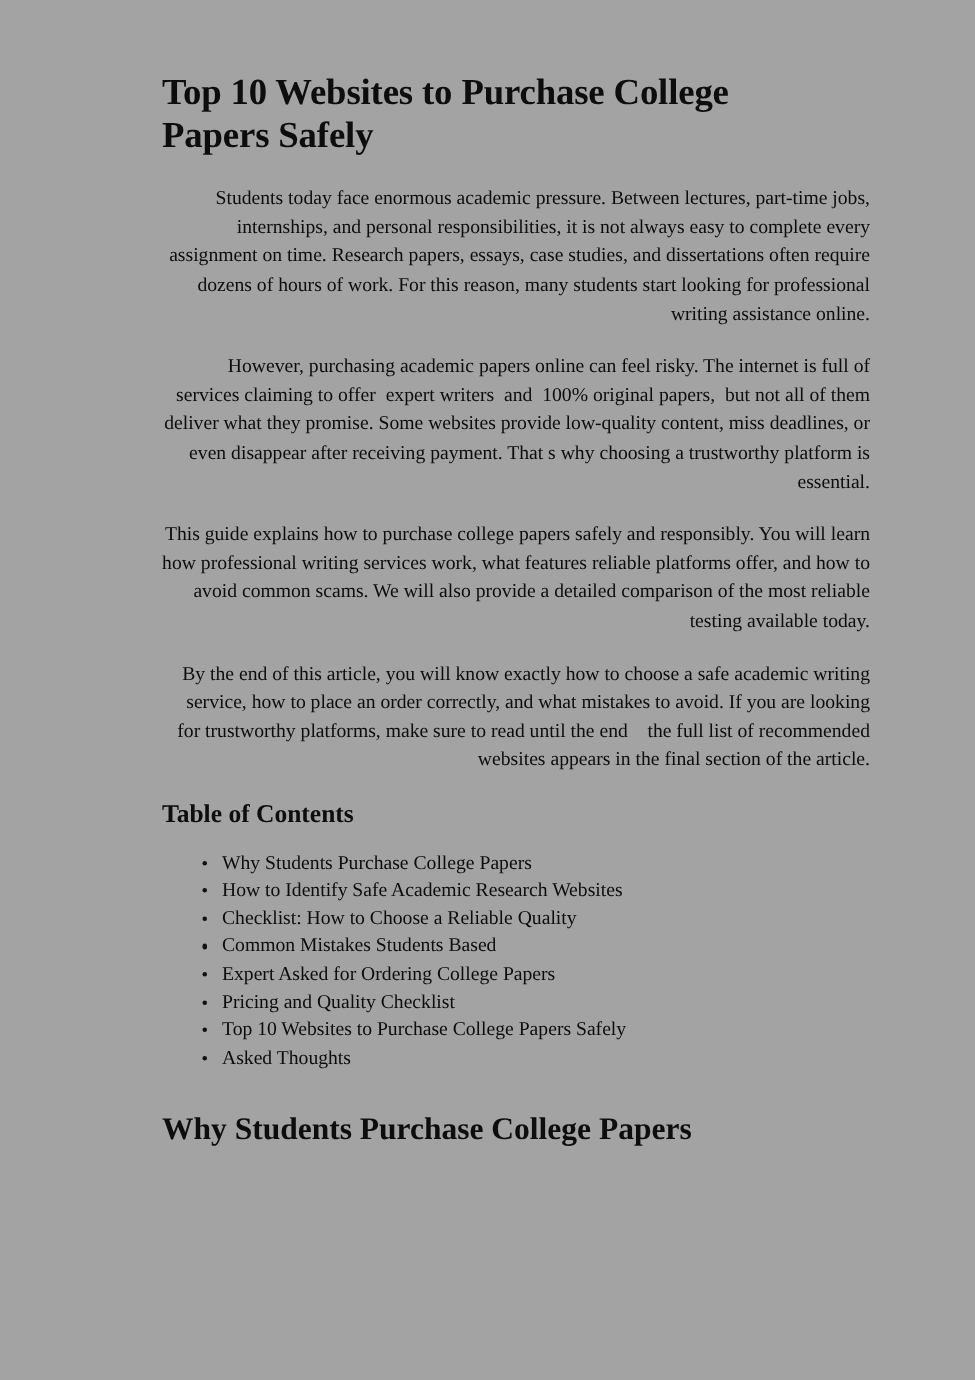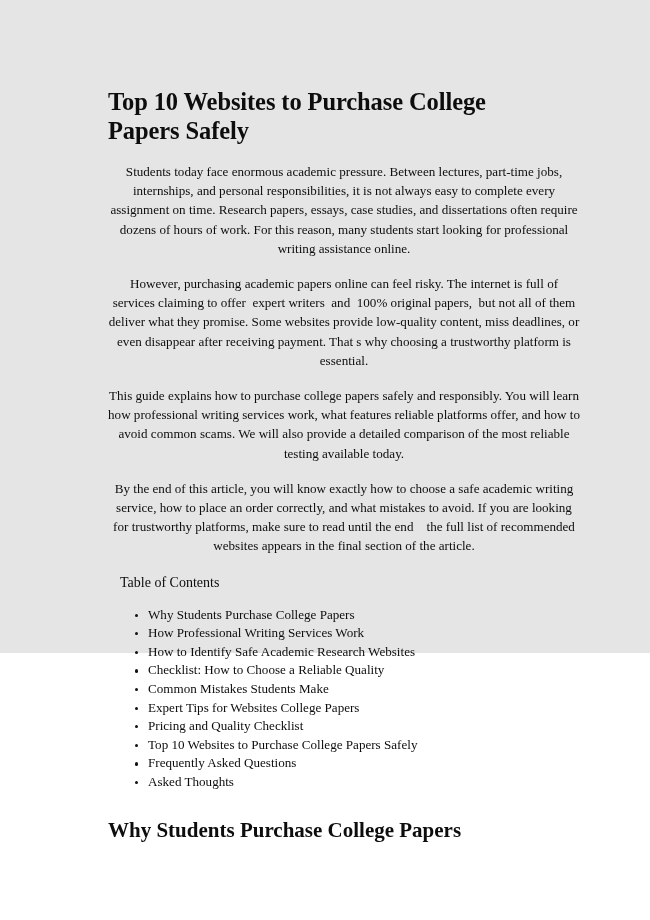--- a/index.html
+++ b/index.html
@@ -11,46 +11,46 @@
     width: 650px;
     height: 920px;
     overflow: hidden;
     font-family: "Liberation Serif", "DejaVu Serif", serif;
     color: #0d0d0d;
     -webkit-font-smoothing: antialiased;
   }
   .page {
     position: relative;
     width: 650px;
-    height: 653px;
-    background: #e5e5e5;
+    height: 920px;
+    background: #a3a3a3;
     box-sizing: border-box;
-    padding: 88px 70px 0 108px;
+    padding: 48px 70px 0 108px;
   }
   .doc-title {
     font-size: 24.5px;
     font-weight: bold;
     line-height: 28.5px;
     letter-spacing: -0.1px;
     margin: 0 0 17px 0;
     max-width: 420px;
   }
   .para {
     font-size: 13.1px;
     line-height: 19.2px;
     margin: 0 0 16px 0;
-    text-align: center;
+    text-align: right;
     white-space: pre-wrap;
     max-width: 474px;
   }
   .h-toc {
-    font-size: 14px;
-    font-weight: normal;
+    font-size: 17px;
+    font-weight: bold;
     line-height: 22px;
-    margin: 8px 0 12px 12px;
+    margin: 8px 0 12px 0;
   }
   .toc-list {
     list-style: none;
     margin: 0 0 26px 0;
     padding: 0 0 0 27px;
   }
   .toc-list li {
     position: relative;
     font-size: 13.1px;
     line-height: 18.6px;
@@ -82,26 +82,24 @@
 
   <p class="para">Students today face enormous academic pressure. Between lectures, part-time jobs, internships, and personal responsibilities, it is not always easy to complete every assignment on time. Research papers, essays, case studies, and dissertations often require dozens of hours of work. For this reason, many students start looking for professional writing assistance online.</p>
   <p class="para">However, purchasing academic papers online can feel risky. The internet is full of services claiming to offer  expert writers  and  100% original papers,  but not all of them deliver what they promise. Some websites provide low-quality content, miss deadlines, or even disappear after receiving payment. That s why choosing a trustworthy platform is essential.</p>
   <p class="para">This guide explains how to purchase college papers safely and responsibly. You will learn how professional writing services work, what features reliable platforms offer, and how to avoid common scams. We will also provide a detailed comparison of the most reliable testing available today.</p>
   <p class="para">By the end of this article, you will know exactly how to choose a safe academic writing service, how to place an order correctly, and what mistakes to avoid. If you are looking for trustworthy platforms, make sure to read until the end    the full list of recommended websites appears in the final section of the article.</p>
 
   <h3 class="h-toc">Table of Contents</h3>
 
   <ul class="toc-list">
     <li>Why Students Purchase College Papers</li>
-    <li>How Professional Writing Services Work</li>
     <li>How to Identify Safe Academic Research Websites</li>
     <li>Checklist: How to Choose a Reliable Quality</li>
-    <li>Common Mistakes Students Make</li>
-    <li>Expert Tips for Websites College Papers</li>
+    <li>Common Mistakes Students Based</li>
+    <li>Expert Asked for Ordering College Papers</li>
     <li>Pricing and Quality Checklist</li>
     <li>Top 10 Websites to Purchase College Papers Safely</li>
-    <li>Frequently Asked Questions</li>
     <li>Asked Thoughts</li>
   </ul>
 
   <h2 class="h-section">Why Students Purchase College Papers</h2>
 
 </div>
 
 </body></html>

